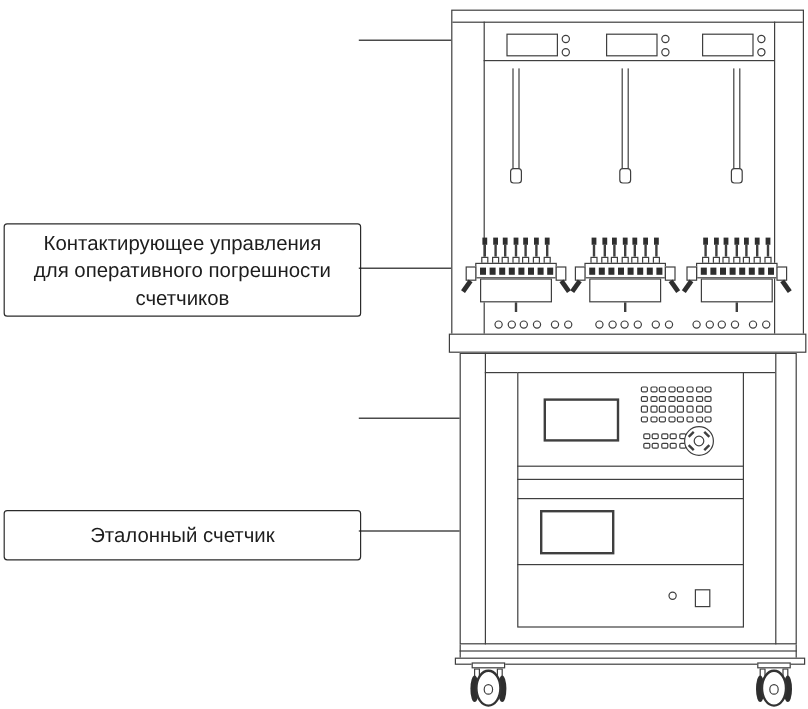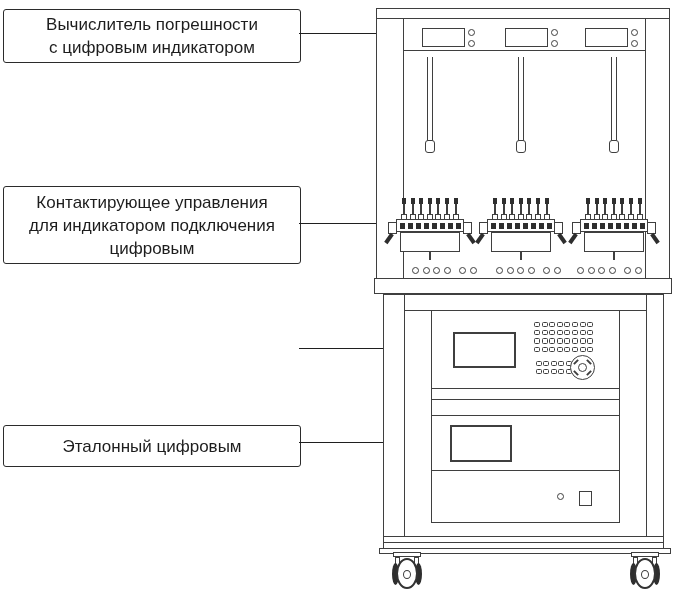--- a/index.html
+++ b/index.html
@@ -11,31 +11,27 @@
        align-items:center;text-align:center;color:#1d1d1d;font-size:17px;line-height:23px;}
   .conn{position:absolute;height:1.8px;background:#1f1f1f;}
   .arrow{position:absolute;width:0;height:0;border-top:4.5px solid transparent;
          border-bottom:4.5px solid transparent;border-left:9.5px solid #1f1f1f;}
 </style>
 </head>
 <body>
 
 <div id="canvas">
 
-  <div class="lbl" style="top:9px;height:52px">
-    <div>Вычислитель погрешности</div>
-    <div>с цифровым индикатором</div>
-  </div>
   <div class="lbl" style="top:186px;height:76px">
     <div>Контактирующее управления</div>
-    <div>для индикатором подключения</div>
-    <div>цифровым</div>
+    <div>для оперативного погрешности</div>
+    <div>счетчиков</div>
   </div>
   <div class="lbl" style="top:425px;height:40px">
-    <div>Эталонный цифровым</div>
+    <div>Эталонный счетчик</div>
   </div>
 
   <div class="conn" style="left:299px;top:32.5px;width:114px"></div>
   <div class="arrow" style="left:412px;top:29px"></div>
 
   <div class="conn" style="left:299px;top:222.5px;width:87px"></div>
   <div class="arrow" style="left:385px;top:219px"></div>
 
   <div class="conn" style="left:299px;top:347.5px;width:121px"></div>
   <div class="arrow" style="left:420px;top:344px"></div>

